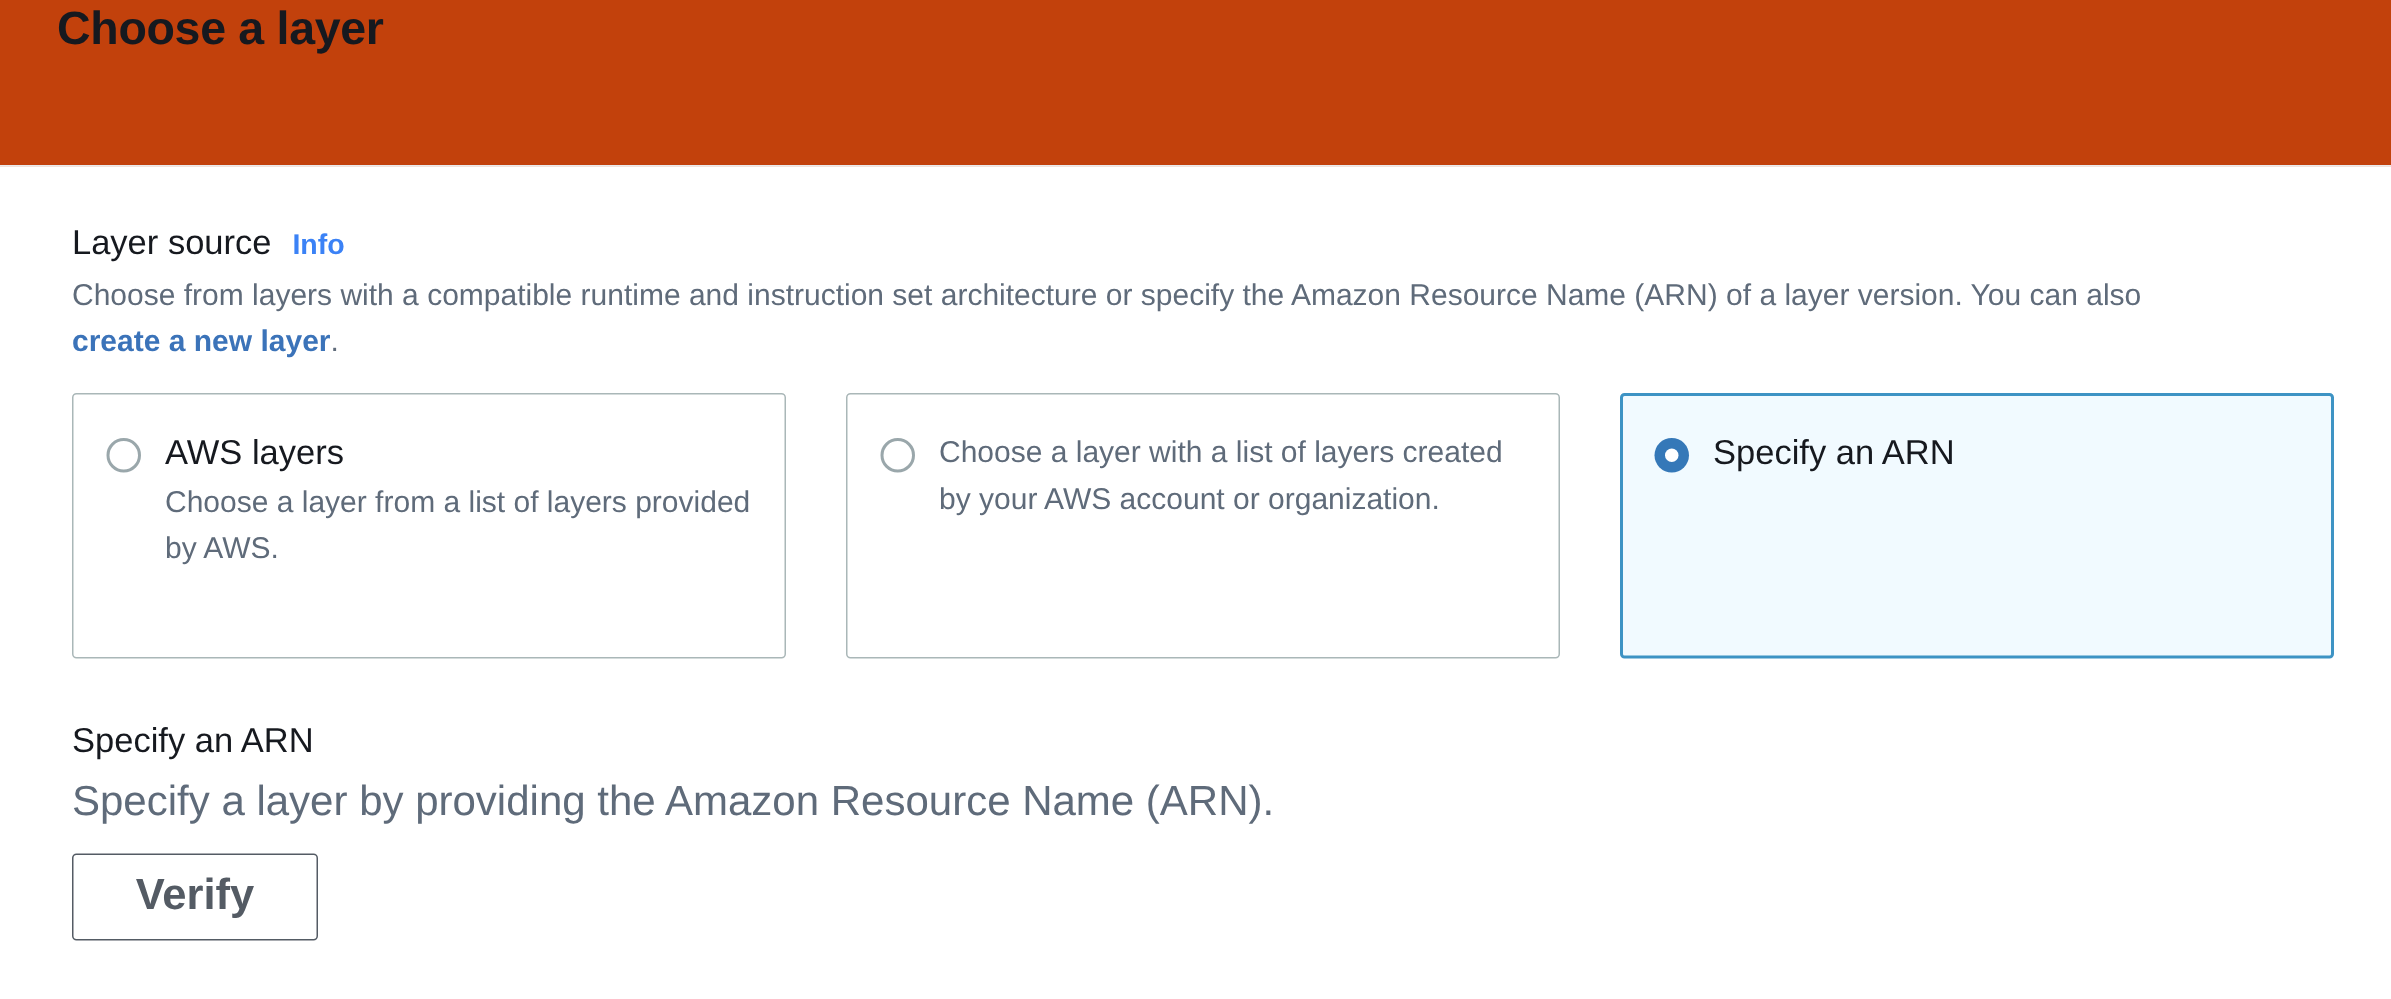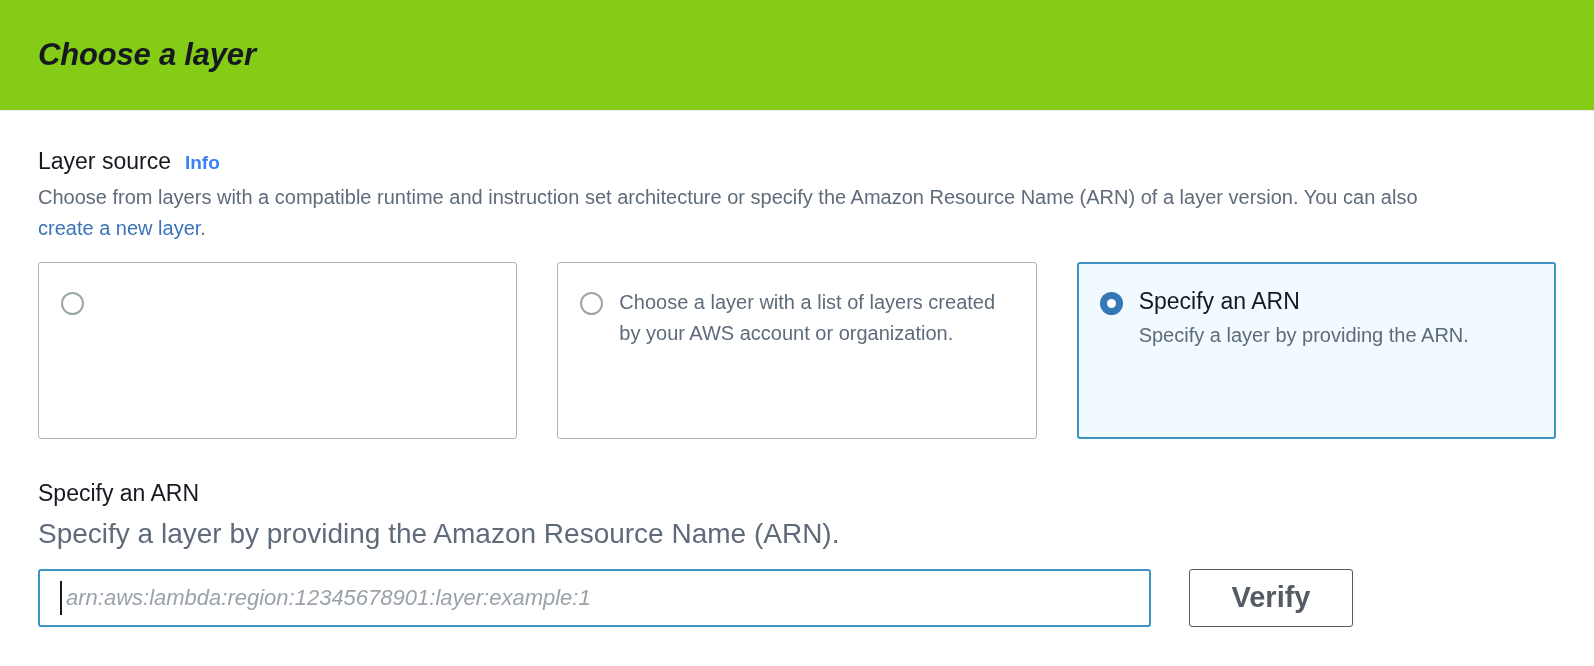--- a/index.html
+++ b/index.html
@@ -17,40 +17,38 @@
     height: 666px;
     background: #ffffff;
     display: flex;
     flex-direction: column;
     overflow: hidden;
   }
 
   
   .modal-header {
     height: 111px;
-    background: #84cc16;
+    background: #c2410c;
     border-bottom: 1px solid #e9ebed;
     display: flex;
-    align-items: center;
     padding: 0 38px;
     flex: 0 0 auto;
-    font-style: italic;
   }
   .modal-title {
     font-size: 31px;
     font-weight: 700;
     color: #16191f;
     letter-spacing: -0.2px;
     line-height: 1.2;
   }
 
   
   .modal-body {
     flex: 1 1 auto;
-    padding: 36px 38px 0 38px;
+    padding: 36px 38px 0 48px;
     background: #ffffff;
   }
 
   
   .field-label-row {
     display: flex;
     align-items: baseline;
     gap: 14px;
     margin-bottom: 6px;
   }
@@ -73,20 +71,21 @@
     font-weight: 400;
     color: #5f6b7a;
     line-height: 1.55;
     max-width: 1440px;
     margin-bottom: 18px;
   }
   .inline-link {
     color: #3b73b9;
     text-decoration: none;
     cursor: pointer;
+    font-weight: bold;
   }
 
   
   .cards {
     display: flex;
     gap: 40px;
     margin-bottom: 40px;
   }
   .card {
     flex: 1 1 0;
@@ -233,46 +232,45 @@
     </div>
 
     <p class="field-desc">
       <span>Choose from layers with a compatible runtime and instruction set architecture or specify the Amazon Resource Name (ARN) of a layer version. You can also </span><a class="inline-link">create a new layer</a><span>.</span>
     </p>
 
     <div class="cards">
 
       <div class="card">
         <span class="radio"></span>
+        <div class="card-text">
+          <div class="card-title">AWS layers</div>
+          <div class="card-desc">Choose a layer from a list of layers provided by AWS.</div>
+        </div>
       </div>
 
       <div class="card">
         <span class="radio"></span>
         <div class="card-text">
           <div class="card-desc">Choose a layer with a list of layers created by your AWS account or organization.</div>
         </div>
       </div>
 
       <div class="card selected">
         <span class="radio checked"></span>
         <div class="card-text">
           <div class="card-title">Specify an ARN</div>
-          <div class="card-desc">Specify a layer by providing the ARN.</div>
         </div>
       </div>
 
     </div>
 
     <div class="arn-section">
       <div class="section-title">Specify an ARN</div>
       <div class="section-desc">Specify a layer by providing the Amazon Resource Name (ARN).</div>
 
       <div class="arn-row">
-        <div class="arn-input-wrap">
-          <input class="arn-input" type="text" placeholder="arn:aws:lambda:region:12345678901:layer:example:1" style="">
-          <span class="caret"></span>
-        </div>
         <button class="verify-button">Verify</button>
       </div>
     </div>
 
   </div>
 </div>
 
 </body></html>

